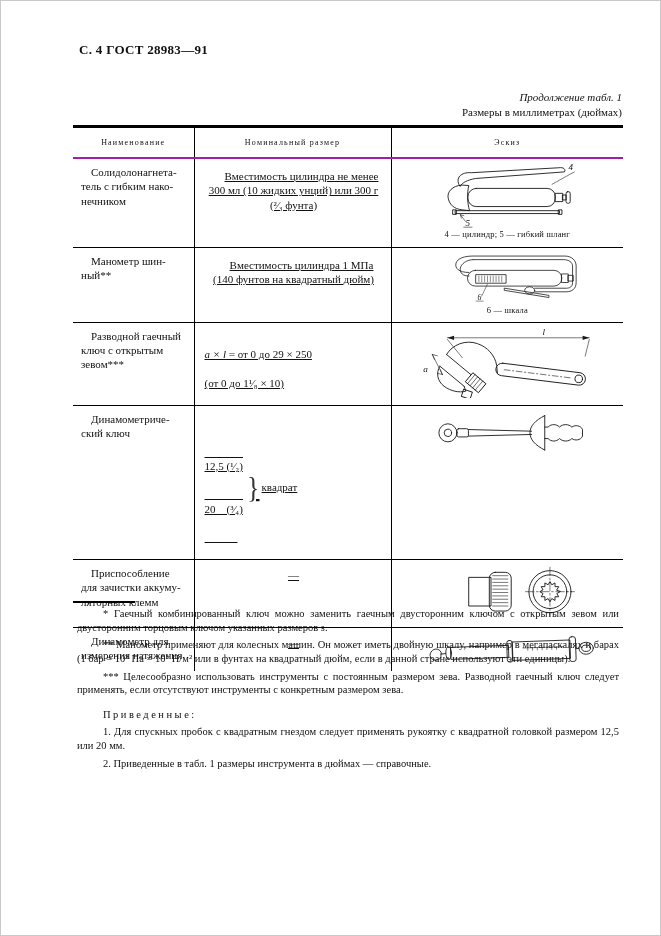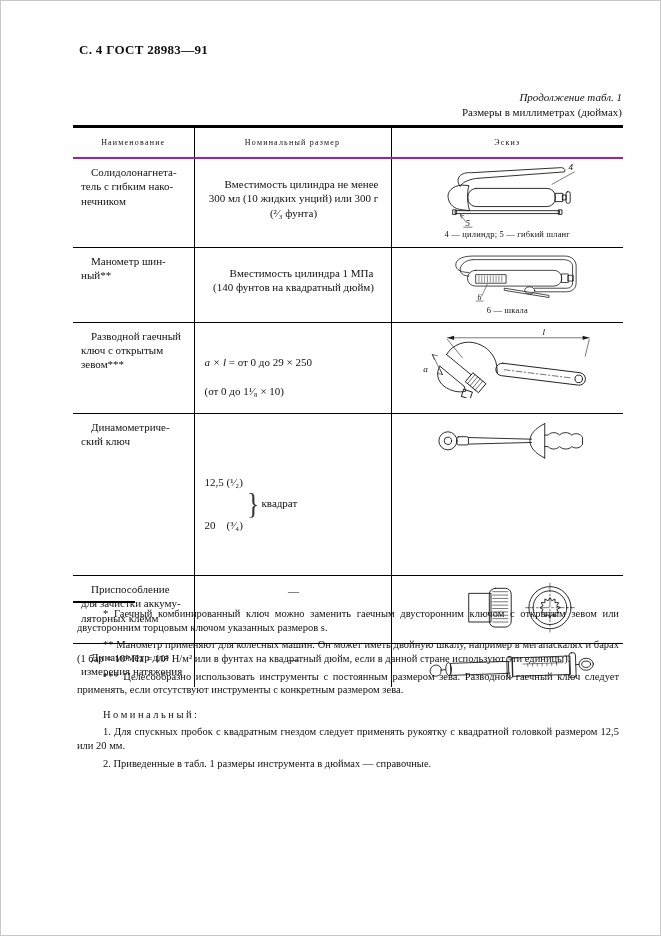--- a/index.html
+++ b/index.html
@@ -16,21 +16,21 @@
   col.c1{width:121px;} col.c2{width:197px;} col.c3{width:232px;}
   .tool-table th{
     border-top:3px solid #000;border-bottom:2px solid #a21caf;
     font-weight:normal;font-size:8px;letter-spacing:1.2px;text-align:center;
     height:29px;padding:0 2px;
   }
   .tool-table th.vline,.tool-table td.vline{border-right:1px solid #000;}
   .tool-table td{border-bottom:1px solid #000;vertical-align:top;font-size:11px;line-height:1.3;overflow:hidden;}
   .tool-table tbody tr:last-child td{border-bottom:none;}
   td.name{padding:6px 4px 0 8px;white-space:pre-line;text-indent:10px;}
-  td.size{padding:18px 8px 0 10px;white-space:pre-line;}
+  td.size{padding:10px 8px 0 10px;white-space:pre-line;text-decoration:underline;}
   td.size.justify{text-align:justify;}
   td.size.indent{text-indent:16px;text-align:center;}
   td.size.dash{text-align:center;padding-top:8px;white-space:normal;}
   td.sketch{text-align:center;padding:3px 0 0 0;}
   .formula .it{font-style:italic;}
   .formula-l2{margin-top:1px;}
   .sq-wrap{display:flex;align-items:center;}
   .sq-lines{white-space:pre;}
   .brace{font-size:26px;font-weight:300;margin:0 2px 0 4px;color:#333;transform:scaleY(1.1);}
   .sq-label{font-size:11px;}
@@ -220,18 +220,18 @@
       </tr>
 
     </tbody>
   </table>
 
   <div class="footnotes">
     <div class="fn-rule"></div>
     <p>* Гаечный комбинированный ключ можно заменить гаечным двусторонним ключом с открытым зевом или двусторонним торцовым ключом указанных размеров s.</p>
     <p>** Манометр применяют для колесных машин. Он может иметь двойную шкалу, например в мегапаскалях и барах (1 бар = 10⁵ Па = 10⁵ Н/м² или в фунтах на квадратный дюйм, если в данной стране используют эти единицы).</p>
     <p>*** Целесообразно использовать инструменты с постоянным размером зева. Разводной гаечный ключ следует применять, если отсутствуют инструменты с конкретным размером зева.</p>
-    <p class="notes-title">Номинальный:</p>
+    <p class="notes-title">Приведенные:</p>
     <p>1. Для спускных пробок с квадратным гнездом следует применять рукоятку с квадратной головкой размером 12,5 или 20 мм.</p>
     <p>2. Приведенные в табл. 1 размеры инструмента в дюймах — справочные.</p>
   </div>
 
 </div>
 
 </body></html>

